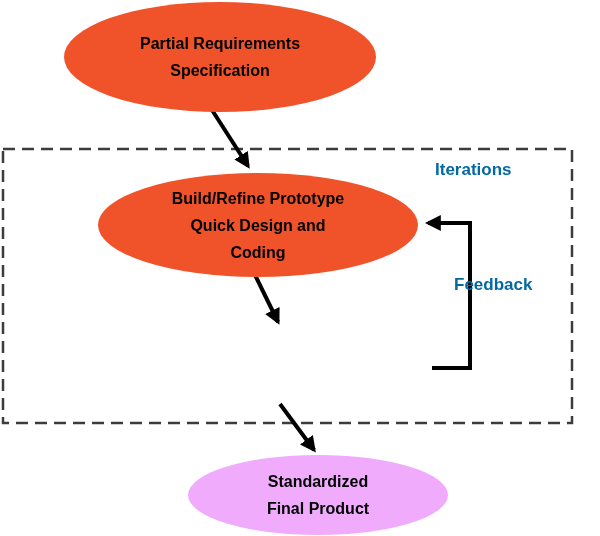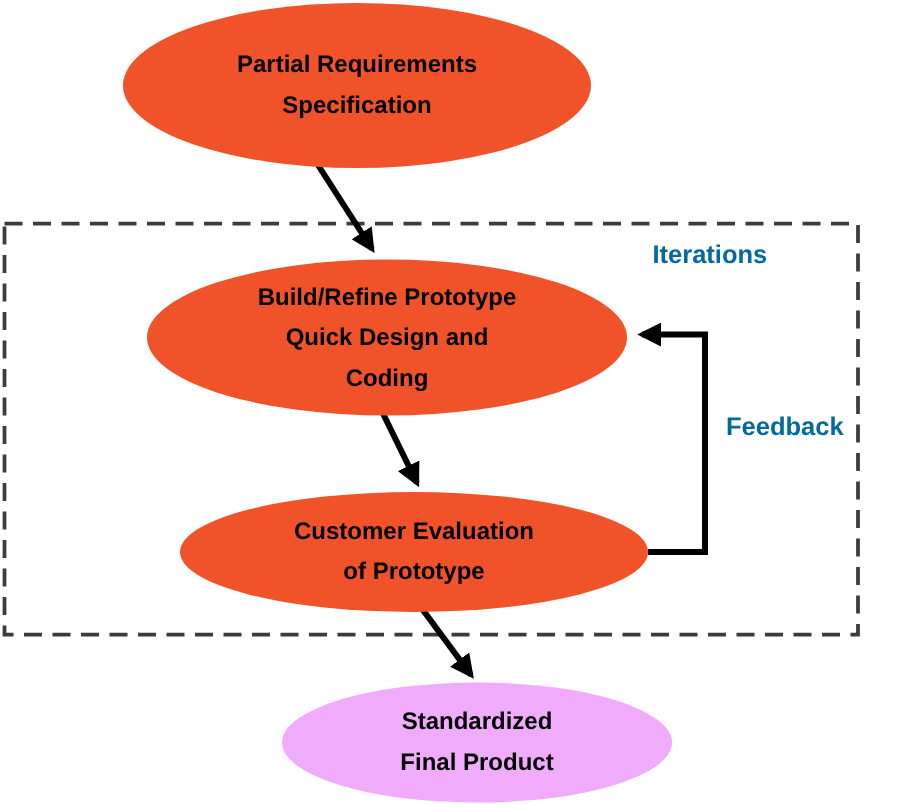--- a/index.html
+++ b/index.html
@@ -22,33 +22,33 @@
     display: flex;
     align-items: center;
     justify-content: center;
     text-align: center;
     font-weight: bold;
     font-size: 16px;
     line-height: 27px;
     color: #000000;
     white-space: pre-line;
   }
-  .node-partial   { left: 82px;  top: 2px;   width: 312px; height: 110px; }
+  .node-partial   { left: 64px;  top: 2px;   width: 312px; height: 110px; }
   .node-build     { left: 98px;  top: 173px; width: 320px; height: 104px; }
   .node-evaluate  { left: 120px; top: 328px; width: 312px; height: 80px;  }
   .node-final     { left: 188px; top: 455px; width: 260px; height: 80px;  }
   .float-label {
     position: absolute;
     font-weight: bold;
     font-size: 17px;
     color: #0369a1;
     white-space: nowrap;
   }
   .label-iterations { left: 435px; top: 160px; }
-  .label-feedback   { left: 484px; top: 275px; text-align: right; }
+  .label-feedback   { left: 454px; top: 275px; text-align: right; }
 </style>
 </head>
 <body>
 
 <div class="canvas">
 
   <svg class="connectors" viewBox="0 0 600 536" xmlns="http://www.w3.org/2000/svg">
     <defs>
       <marker id="arrowhead" viewBox="0 0 10 10" refX="8" refY="5" markerWidth="4" markerHeight="4" orient="auto">
         <path d="M 0 0 L 10 5 L 0 10 z" fill="#000000"></path>
@@ -70,24 +70,20 @@
     <span>Partial Requirements
 Specification</span>
   </div>
 
   <div class="node node-build" style="background: rgb(240, 83, 42);">
     <span>Build/Refine Prototype
 Quick Design and
 Coding</span>
   </div>
 
-  <div class="node node-evaluate" style="background: rgb(240, 83, 42);">
-    <span>Customer Evaluation
-of Prototype</span>
-  </div>
 
   <div class="node node-final" style="background: #f0abfc;">
     <span>Standardized
 Final Product</span>
   </div>
 
   <div class="float-label label-iterations">Iterations</div>
 
   <div class="float-label label-feedback">Feedback</div>
 

